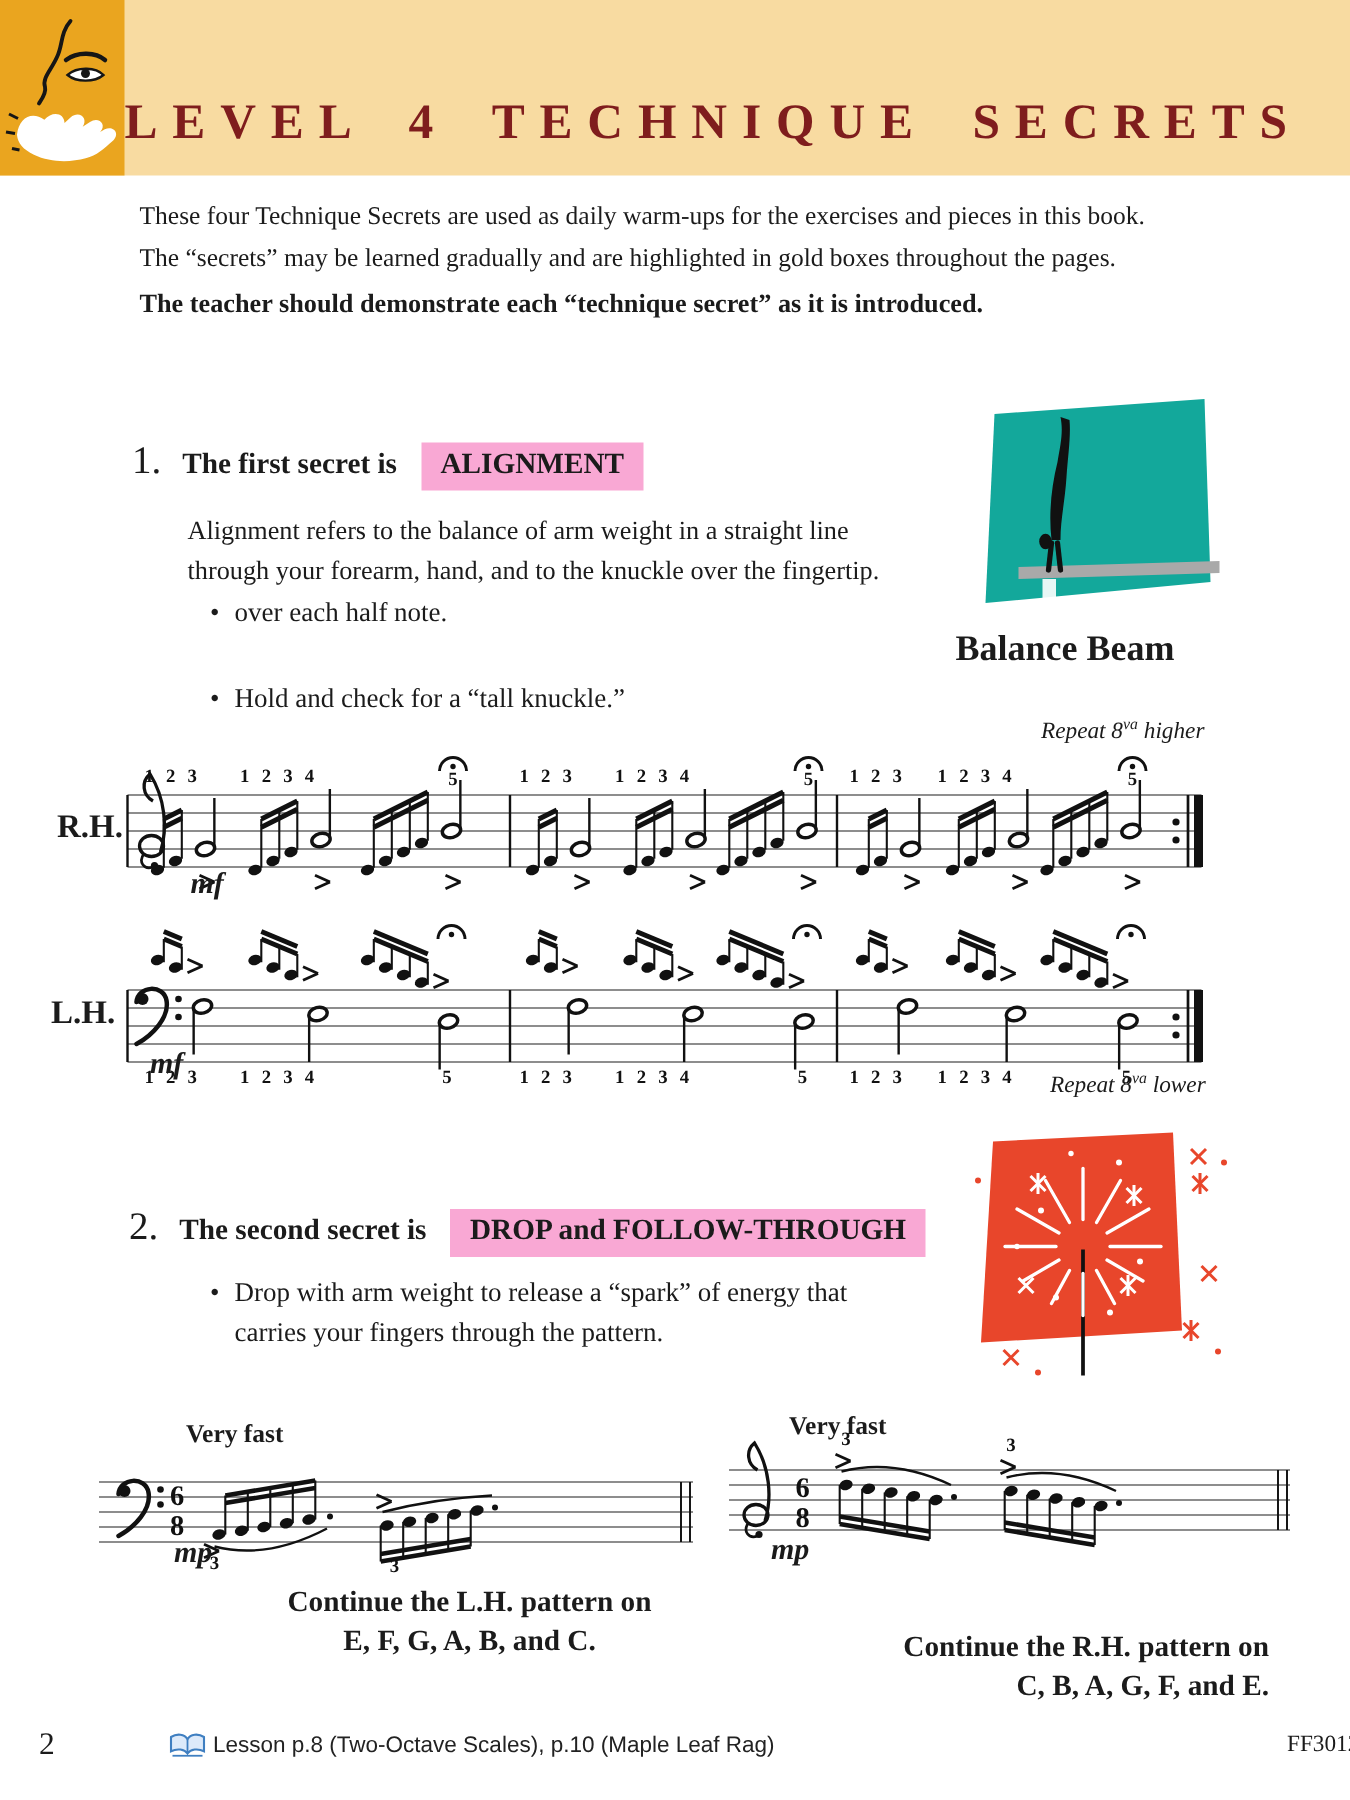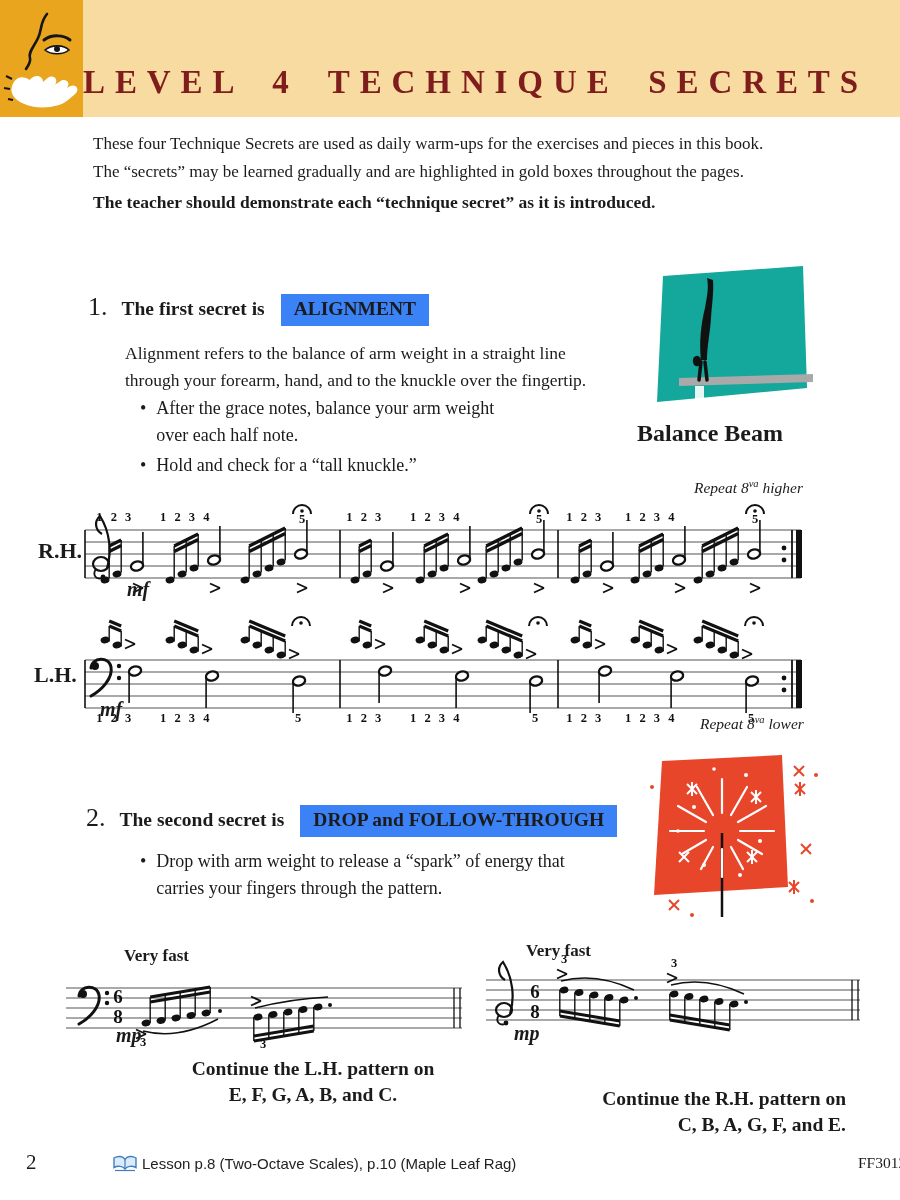--- a/index.html
+++ b/index.html
@@ -10,21 +10,21 @@
   .band{left:0;top:0;width:900px;height:117px;background:#f8dba1;}
   .logo{left:0;top:0;width:83px;height:117px;background:#eaa51f;}
   .title{left:83px;top:64px;font-size:33px;font-weight:bold;letter-spacing:0.30em;word-spacing:0.35em;color:#7f1d1d;white-space:nowrap;}
   
   .intro{left:93px;top:130px;font-size:17px;line-height:1.62;}
   .teacher{left:93px;top:192px;font-size:17.5px;font-weight:bold;}
   
   .secret-row{display:flex;align-items:baseline;}
   .sec-num{font-size:26px;margin-right:14px;}
   .sec-lead{font-size:19.5px;font-weight:bold;margin-right:16px;}
-  .keyword{font-size:19.5px;font-weight:bold;background:#3b82f6;padding:4px 13px 6px 13px;}
+  .keyword{font-size:19.5px;font-weight:bold;background:#f9a8d4;padding:4px 13px 6px 13px;}
   .bodytext{font-size:17.5px;line-height:1.55;}
   .bullet-row{display:flex;font-size:18px;line-height:1.5;}
   .bullet-row .dot{margin-right:10px;}
   .img-caption{text-align:left;font-size:24px;font-weight:bold;}
   
   .staff-label{font-size:22px;font-weight:bold;}
   .dyn{font-size:20px;font-weight:bold;font-style:italic;text-align:right;}
   .rep{font-size:15.5px;font-style:italic;white-space:nowrap;}
   .rep sup{font-size:68%;}
   .tempo{font-size:17px;font-weight:bold;}
@@ -66,21 +66,20 @@
     <span class="sec-lead">The first secret is</span>
     <span class="keyword">ALIGNMENT</span>
   </div>
   <div class="abs bodytext" style="left:125px;top:340px;">
     <div>Alignment refers to the balance of arm weight in a straight line</div>
     <div>through your forearm, hand, and to the knuckle over the fingertip.</div>
   </div>
   <div class="abs bullet-row" style="left:140px;top:395px;">
     <span class="dot">•</span>
     <div>
-      <div>After the grace notes, balance your arm weight</div>
       <div>over each half note.</div>
     </div>
   </div>
   <div class="abs bullet-row" style="left:140px;top:452px;">
     <span class="dot">•</span>
     <div>Hold and check for a “tall knuckle.”</div>
   </div>
 
   <svg class="abs" style="left:655px;top:262px;" width="160" height="150" viewBox="0 0 160 150">
     <polygon points="8,14 148,4 152,126 2,140" fill="#13a89b"></polygon>

